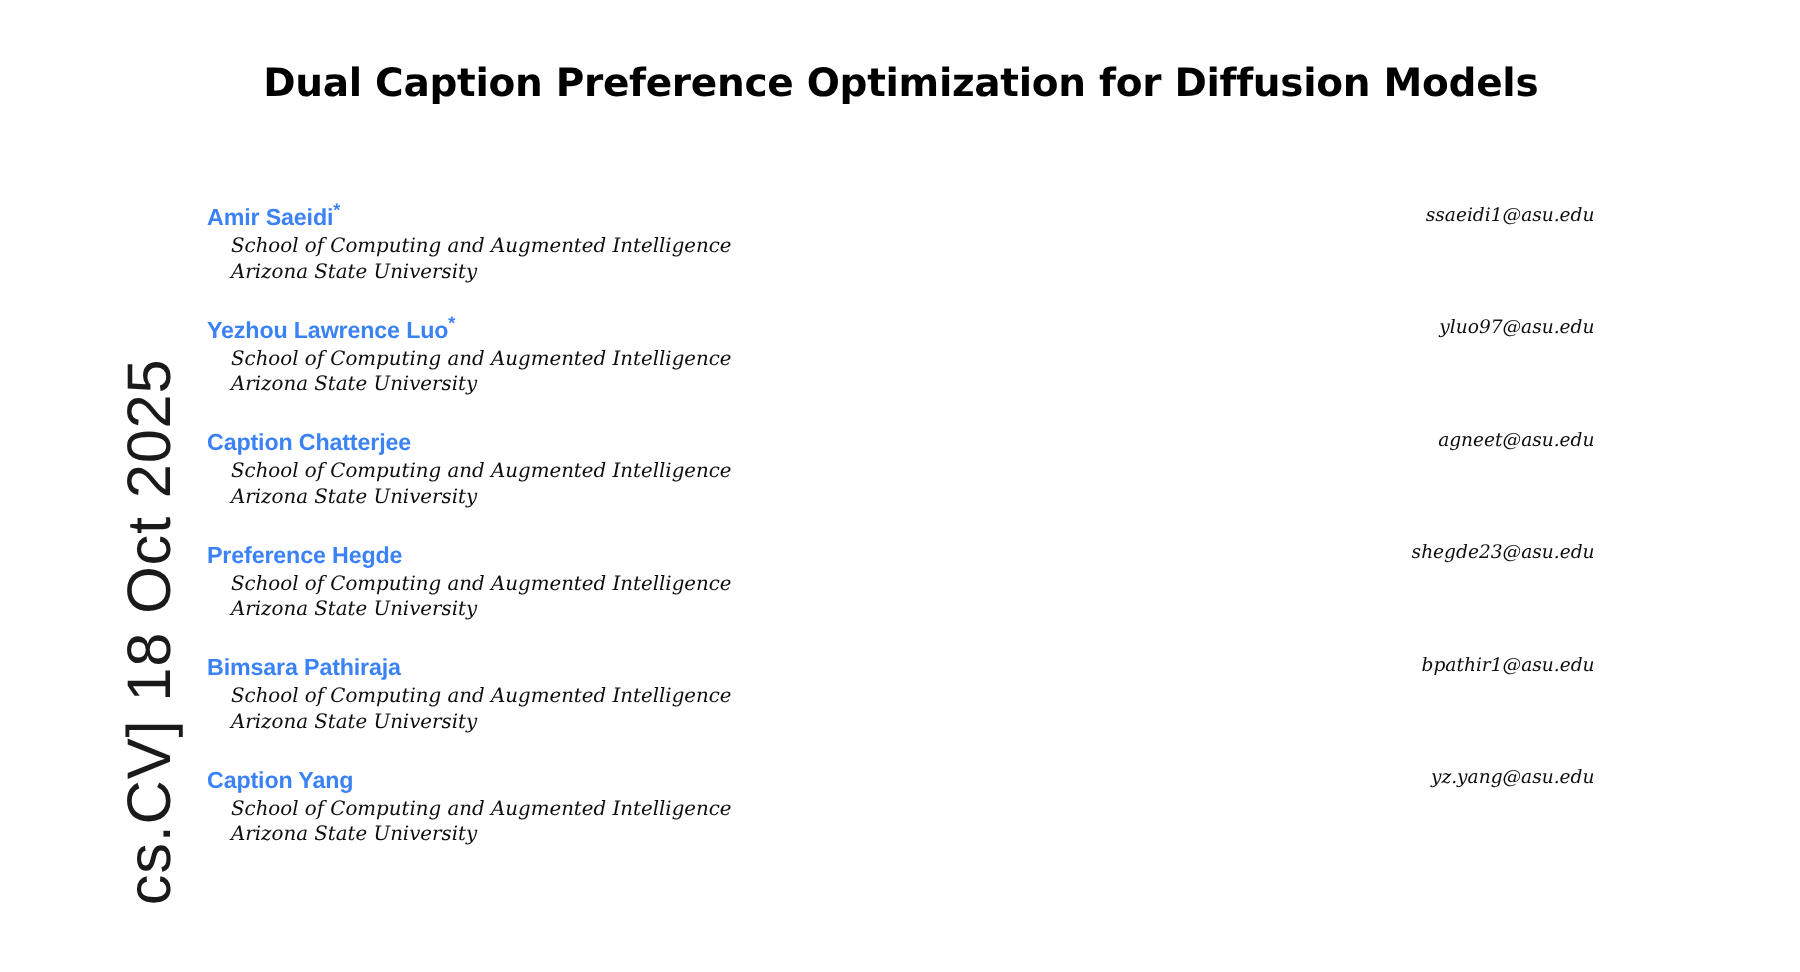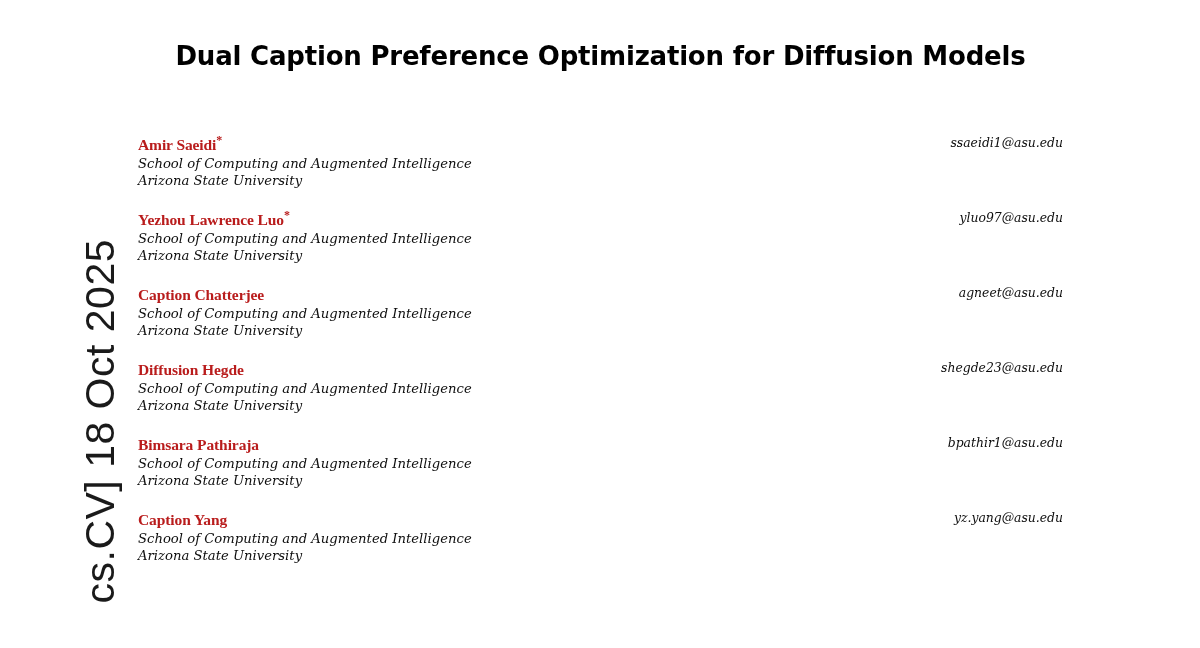--- a/index.html
+++ b/index.html
@@ -67,38 +67,39 @@
     top: 133px;
     width: 925px;
   }
 
   .author-block {
     position: relative;
     height: 75px;
   }
 
   .author-name {
-    font-family: Liberation Serif, serif;
+    font-family: Liberation Sans, sans-serif;
     font-weight: bold;
     font-size: 15.5px;
     letter-spacing: -0.1px;
     line-height: 1.25;
-    color: #b91c1c;
+    color: #3b82f6;
   }
   .author-name .star {
     font-size: 12px;
     vertical-align: super;
   }
 
   .affil-line {
     font-family: "DejaVu Serif", serif;
     font-style: italic;
     font-size: 13.2px;
     line-height: 1.32;
     color: #0d0d0d;
+    margin-left: 16px;
   }
 
   .author-email {
     position: absolute;
     right: 0px;
     top: 2px;
     font-family: "DejaVu Serif", serif;
     font-style: italic;
     font-size: 12.4px;
     color: #0d0d0d;
@@ -134,21 +135,21 @@
     </div>
 
     <div class="author-block">
       <div class="author-name"><span>Caption Chatterjee</span><span class="star"></span></div>
       <div class="affil-line">School of Computing and Augmented Intelligence</div>
       <div class="affil-line">Arizona State University</div>
       <div class="author-email">agneet@asu.edu</div>
     </div>
 
     <div class="author-block">
-      <div class="author-name"><span>Diffusion Hegde</span><span class="star"></span></div>
+      <div class="author-name"><span>Preference Hegde</span><span class="star"></span></div>
       <div class="affil-line">School of Computing and Augmented Intelligence</div>
       <div class="affil-line">Arizona State University</div>
       <div class="author-email">shegde23@asu.edu</div>
     </div>
 
     <div class="author-block">
       <div class="author-name"><span>Bimsara Pathiraja</span><span class="star"></span></div>
       <div class="affil-line">School of Computing and Augmented Intelligence</div>
       <div class="affil-line">Arizona State University</div>
       <div class="author-email">bpathir1@asu.edu</div>

